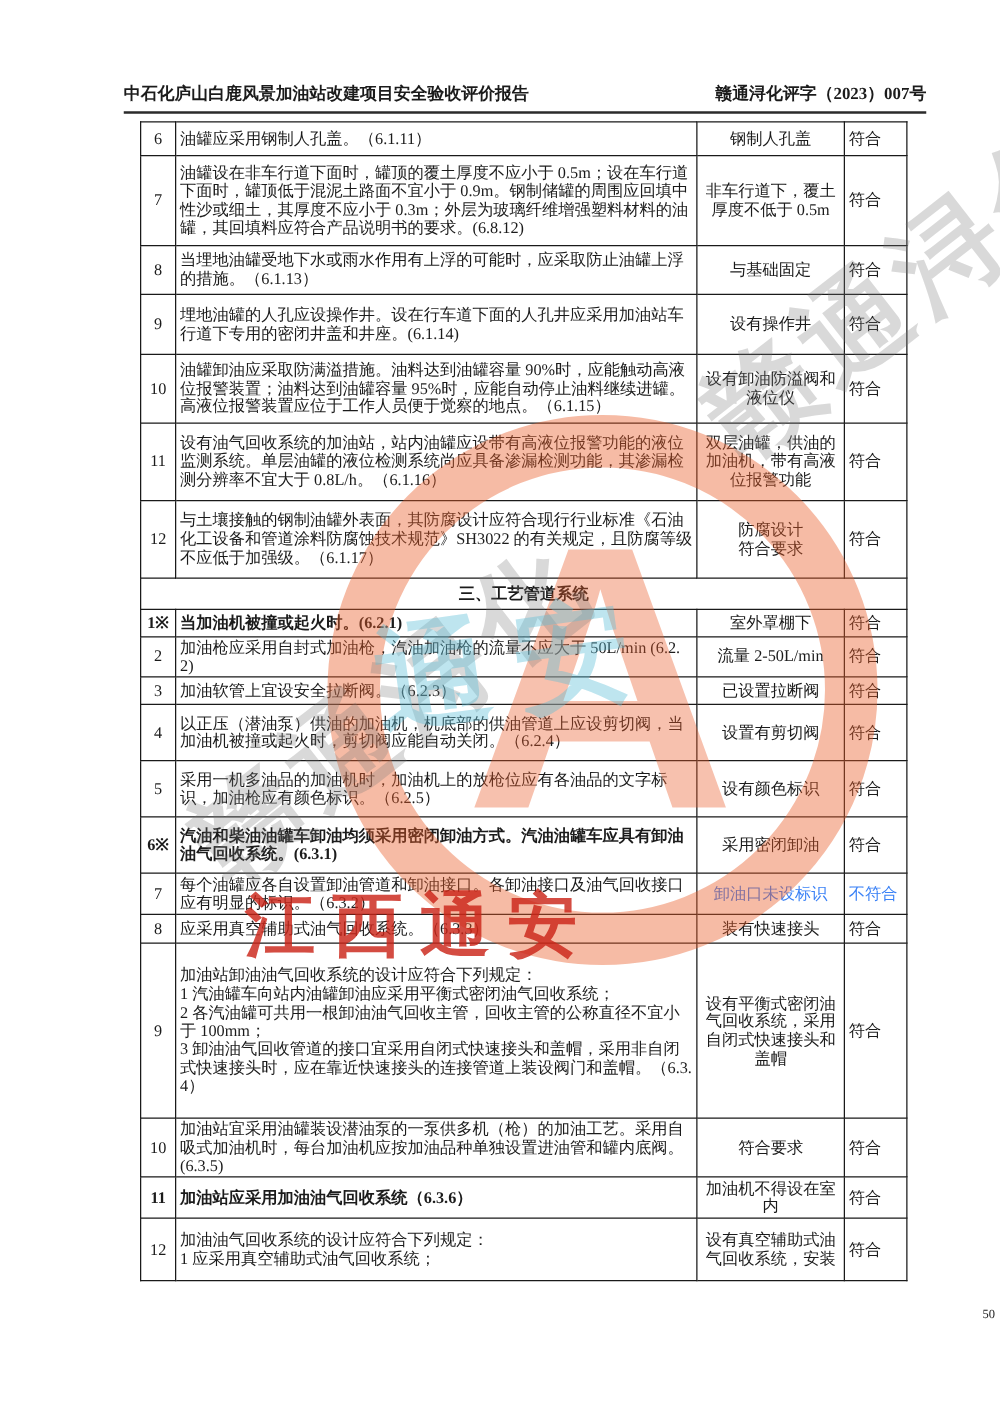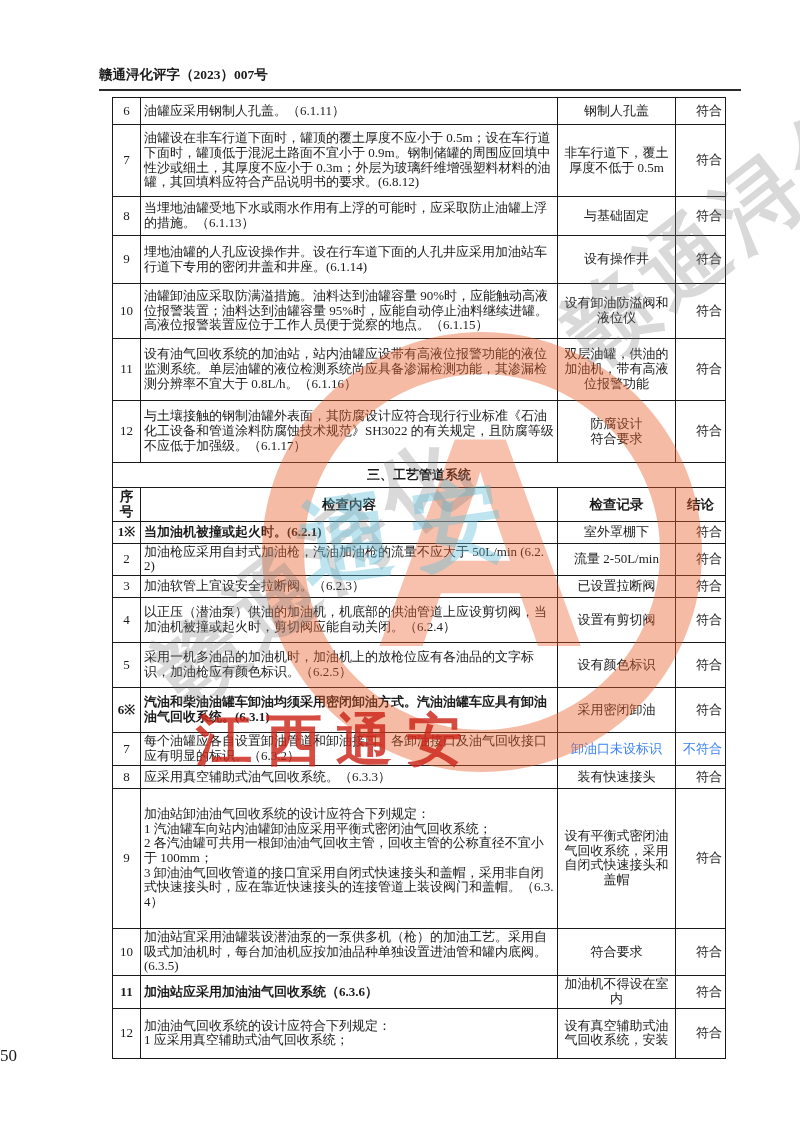--- a/index.html
+++ b/index.html
@@ -11,49 +11,50 @@
              border-bottom:2px solid #2b2b2b;padding-bottom:5px;
              font-weight:bold;font-size:13.5px;z-index:2;}
   
   table.doc{position:absolute;left:112px;top:97px;width:613px;border-collapse:collapse;
             table-layout:fixed;z-index:2;background:transparent;}
   table.doc td{border:1px solid #1a1a1a;font-size:13px;line-height:1.13;
                padding:1px 3px;vertical-align:middle;word-break:break-all;}
   td.no{ text-align:center;padding:1px 1px;}
   td.content{text-align:left;white-space:pre-line;}
   td.record{text-align:center;white-space:pre-line;padding:1px 2px;margin-top:32px;}
-  td.result{text-align:right;padding:1px 1px;}
+  td.result{text-align:left;padding:1px 1px;}
   tr.bold-row td.content, tr.bold-row td.no{font-weight:bold;}
   td.section-cell{text-align:center;font-weight:bold;font-size:15px;padding:2px 0;}
   tr.col-head td{text-align:center;font-weight:bold;font-size:13.5px;}
   .red-text{color:#3b82f6;}
   
   .wm{position:absolute;pointer-events:none;z-index:3;font-family:"Liberation Sans", sans-serif;}
   .wm-ring{left:262px;top:332px;width:440px;height:440px;border:42px solid rgba(234,92,41,0.42);
            border-radius:50%;box-sizing:border-box;}
   .wm-emblem{left:372px;top:392px;font-size:300px;font-weight:bold;line-height:1;
              color:rgba(234,92,41,0.38);}
   .wm-gray{font-size:86px;font-weight:bold;color:rgba(120,120,120,0.28);
            letter-spacing:8px;transform:rotate(-38deg);transform-origin:left top;white-space:nowrap;}
   .wm-gray-1{left:540px;top:300px;}
   .wm-gray-2{left:130px;top:640px;}
   .wm-cyan{left:300px;top:470px;font-size:92px;font-weight:bold;letter-spacing:20px;
            color:rgba(92,190,216,0.40);transform:rotate(-8deg);}
   .wm-red{left:196px;top:712px;font-size:56px;font-weight:bold;letter-spacing:14px;
           color:rgba(203,36,25,0.82);line-height:1;}
   
-  .pg-footer{position:absolute;left:0;top:1046px;width:796px;text-align:left;
-             font-size:17px;z-index:2;}
+  .pg-footer{position:absolute;left:0;top:1046px;width:796px;text-align:right;
+             font-size:10px;z-index:2;}
 </style>
 </head>
 <body>
 
 <div class="page">
 
   <div class="pg-header">
+    <span>中石化庐山白鹿风景加油站改建项目安全验收评价报告</span>
     <span>赣通浔化评字（2023）007号</span>
   </div>
 
   <div class="wm wm-ring"></div>
   <div class="wm wm-emblem">A</div>
   <div class="wm wm-gray wm-gray-1">赣通浔化</div>
   <div class="wm wm-gray wm-gray-2">赣通浔化</div>
   <div class="wm wm-cyan">通安</div>
   <div class="wm wm-red">江西通安</div>
 
@@ -107,26 +108,20 @@
       <td class="content">与土壤接触的钢制油罐外表面，其防腐设计应符合现行行业标准《石油化工设备和管道涂料防腐蚀技术规范》SH3022 的有关规定，且防腐等级不应低于加强级。（6.1.17）</td>
       <td class="record">防腐设计
 符合要求</td>
       <td class="result">符合</td>
     </tr>
 
     <tr style="height:25px">
       <td class="section-cell" colspan="4">三、工艺管道系统</td>
     </tr>
 
-    <tr class="col-head" style="height:24px">
-      <td>序号</td>
-      <td>检查内容</td>
-      <td>检查记录</td>
-      <td>结论</td>
-    </tr>
 
     <tr class="bold-row" style="height:22px">
       <td class="no">1※</td>
       <td class="content">当加油机被撞或起火时。(6.2.1)</td>
       <td class="record">室外罩棚下</td>
       <td class="result">符合</td>
     </tr>
     <tr style="height:23px">
       <td class="no">2</td>
       <td class="content">加油枪应采用自封式加油枪，汽油加油枪的流量不应大于 50L/min (6.2.2)</td>

